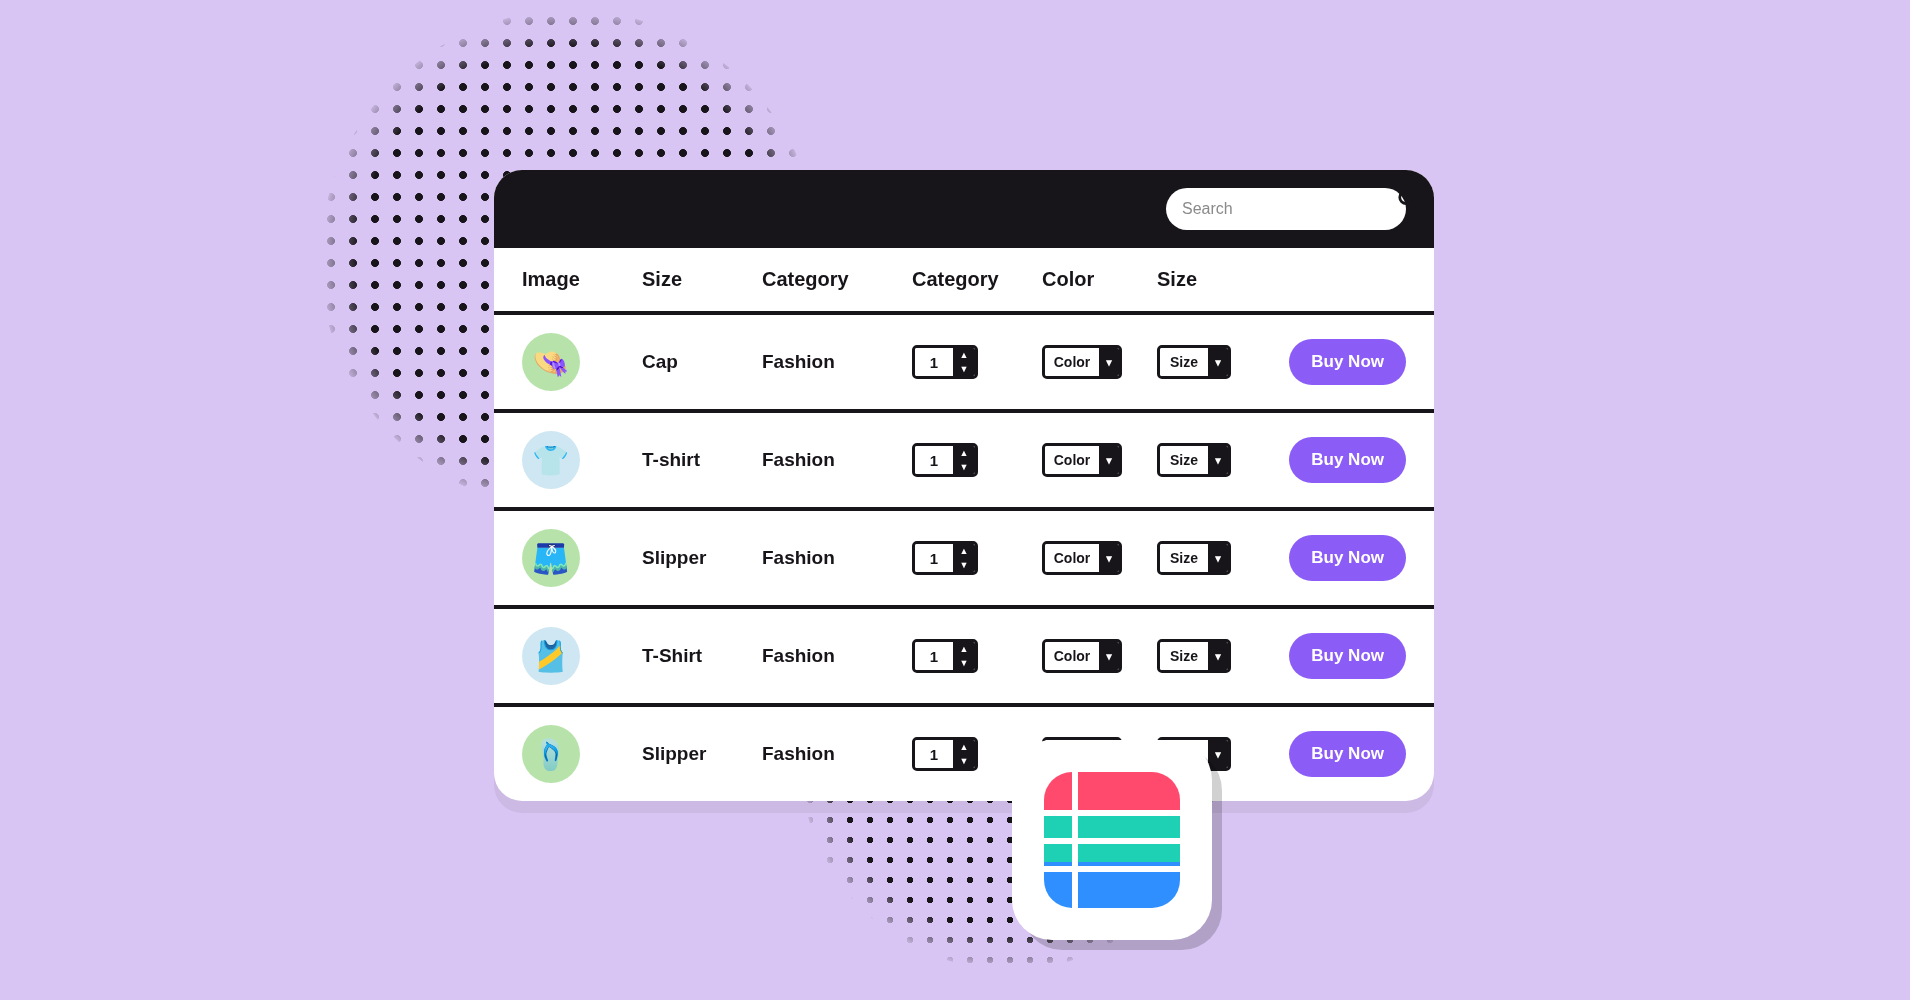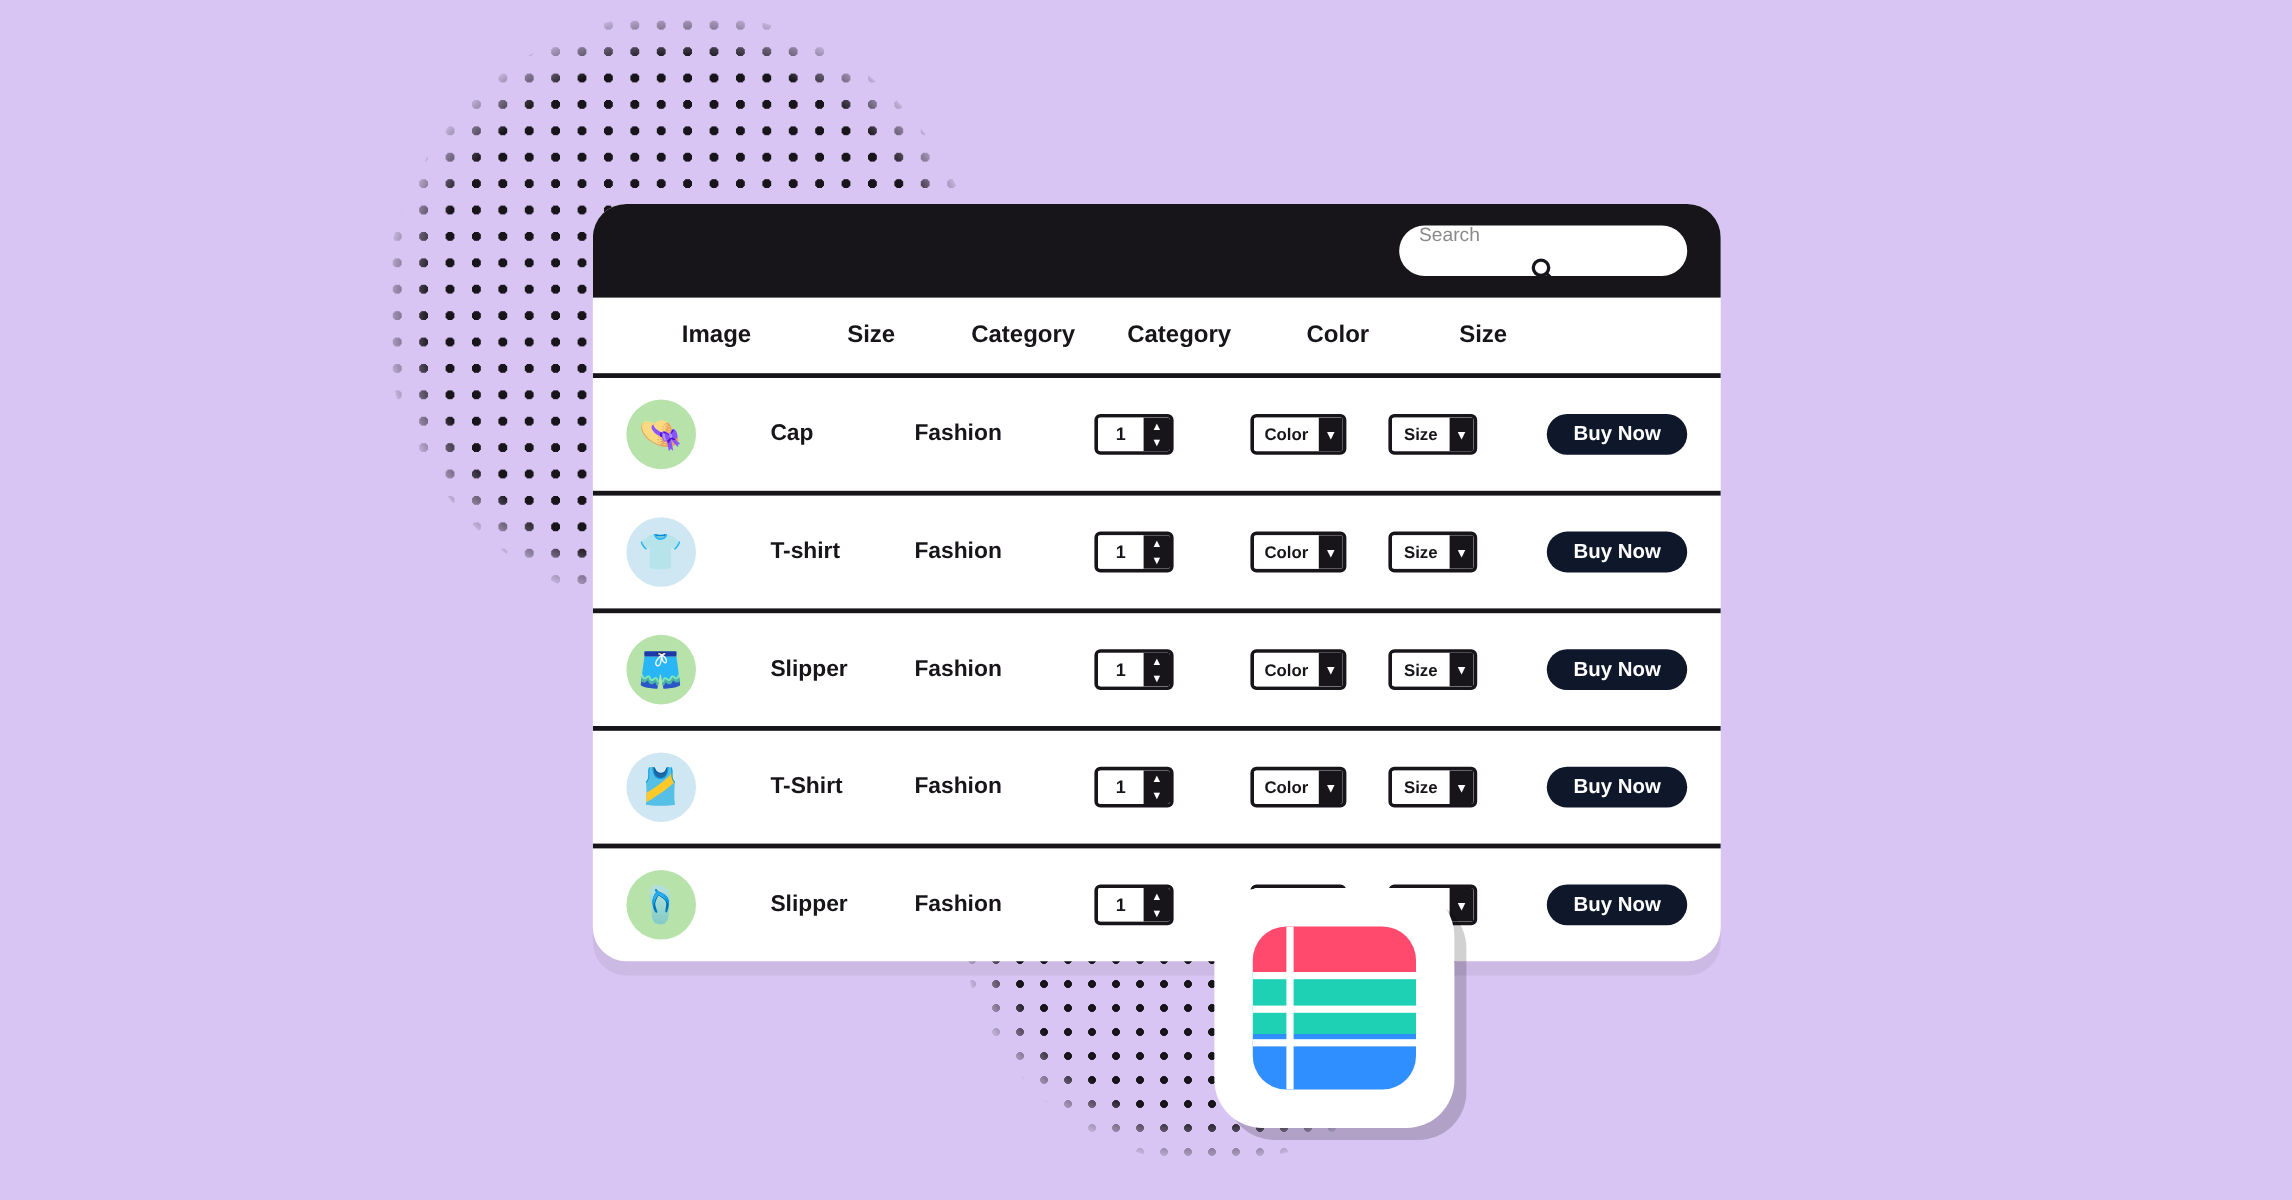--- a/index.html
+++ b/index.html
@@ -53,24 +53,22 @@
   align-items: center;
   justify-content: flex-end;
   padding: 0 28px;
 }
 .search-wrap {
   background: #fff;
   border-radius: 999px;
   height: 42px;
   width: 240px;
   display: flex;
-  align-items: center;
   padding: 0 16px;
   gap: 8px;
-  flex-direction: column;
 }
 .search-wrap input {
   flex: 1;
   border: none;
   outline: none;
   font-size: 16px;
   color: #555;
   background: transparent;
 }
 .search-wrap input::placeholder { color: #8a8a8a; }
@@ -78,26 +76,25 @@
   width: 22px; height: 22px;
   display: flex; align-items:center; justify-content:center;
   color: #18151a;
 }
 
 
 .thead {
   display: grid;
   grid-template-columns: 120px 120px 150px 130px 115px 115px 1fr;
   align-items: center;
-  padding: 20px 28px 20px 12px;
+  padding: 20px 28px 20px 28px;
   font-weight: 800;
   font-size: 20px;
   color: #18151a;
   border-bottom: 4px solid #18151a;
-  text-align: right;
 }
 
 
 .trow {
   display: grid;
   grid-template-columns: 120px 120px 150px 130px 115px 115px 1fr;
   align-items: center;
   padding: 18px 28px;
   border-bottom: 4px solid #18151a;
   font-weight: 700;
@@ -154,24 +151,24 @@
 .sel .caret {
   width: 20px;
   background:#18151a;
   color:#fff;
   display:flex; align-items:center; justify-content:center;
   font-size:11px;
 }
 .sel.sm { width: 74px; }
 
 .buy {
-  background:#0f172a;
+  background:#8b5cf6;
   color:#fff;
   border-radius:999px;
-  height:34px;
+  height:46px;
   padding:0 22px;
   display:inline-flex;
   align-items:center;
   justify-content:center;
   font-weight:700;
   font-size:17px;
   border:none;
   cursor:pointer;
   justify-self:end;
 }

